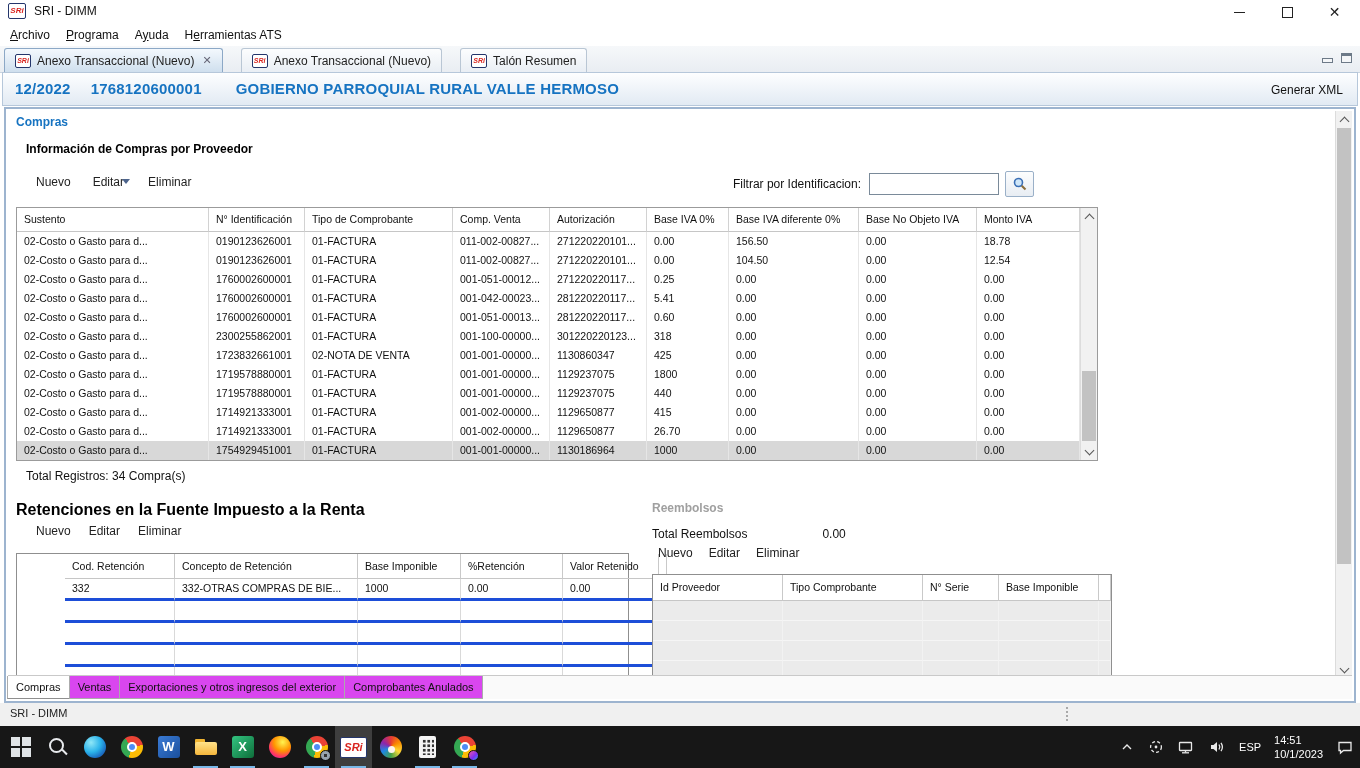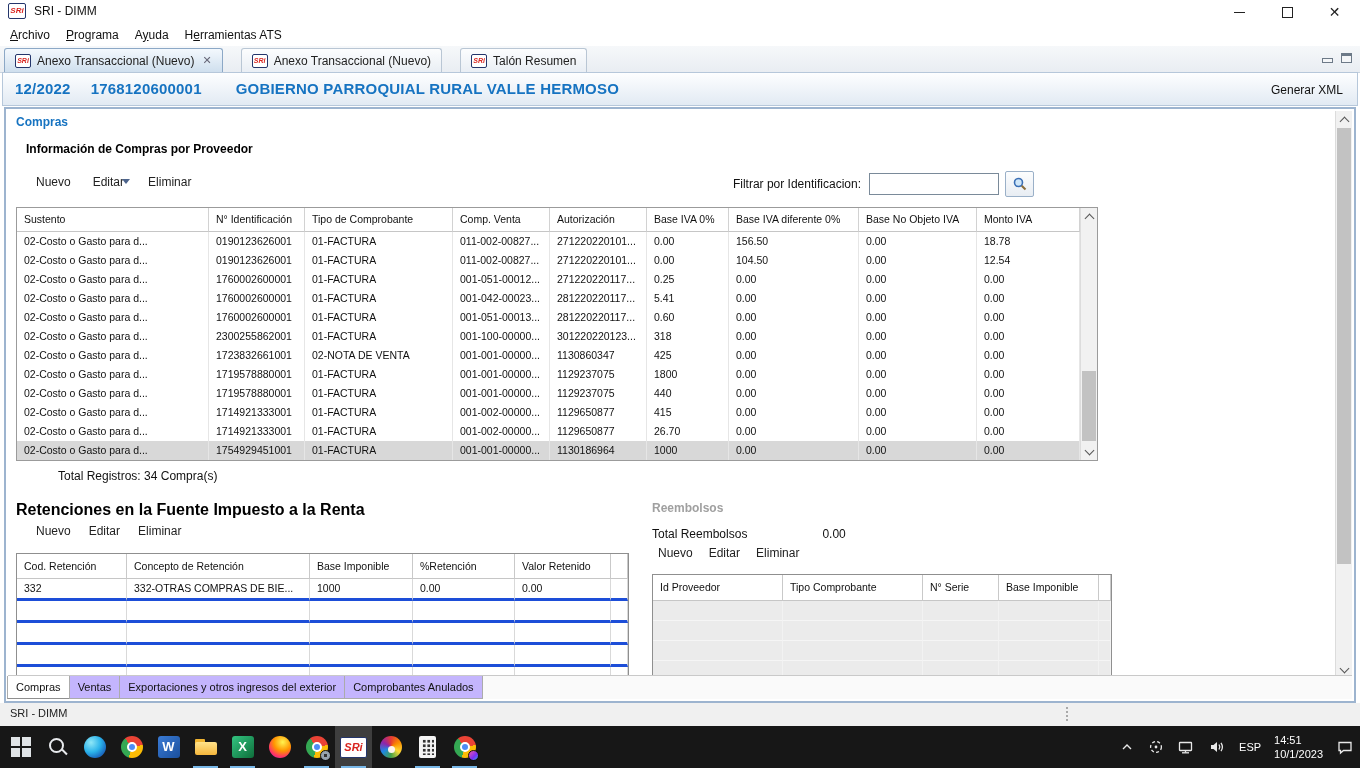--- a/index.html
+++ b/index.html
@@ -75,51 +75,51 @@
   .t-row .cell{padding:0 0 0 7px;white-space:nowrap;overflow:hidden;border-right:1px solid #e6e6e6;}
   .t-row.selected{background:#d8d8d8;}
 
   .main-table{left:10px;top:98px;width:1082px;height:254px;}
   .main-table .t-head,.main-table .t-row{grid-template-columns:192px 96px 148px 97px 97px 82px 130px 118px 1fr;}
   .main-table .t-head .hcell{height:23px;line-height:23px;}
   .main-table .t-row .cell{height:19px;line-height:19px;}
   .main-table .t-body{width:1063px;}
   .main-table .t-head{width:1063px;}
 
-  .ret-table{left:10px;top:444px;width:613px;height:125px;border-color:#8f8f8f;}
+  .ret-table{left:10px;top:444px;width:613px;height:125px;border-color:#8f8f8f;padding-left:48px;}
   .ret-table .t-head,.ret-table .t-row{grid-template-columns:110px 183px 103px 102px 96px 1fr;}
   .ret-table .t-head .hcell{height:24px;line-height:24px;border-right-color:#c9c9c9;}
   .ret-table .t-row .cell{height:19px;line-height:19px;border-right-color:#d9d9d9;border-bottom:3px solid #1d4ed8;}
 
   .reem-table{left:646px;top:465px;width:460px;height:104px;border-color:#8f8f8f;}
   .reem-table .t-head,.reem-table .t-row{grid-template-columns:130px 140px 76px 100px 1fr;}
   .reem-table .t-head .hcell{height:25px;line-height:25px;border-right-color:#c9c9c9;}
   .reem-table .t-row{background:#ebebeb;}
   .reem-table .t-row .cell{height:19px;line-height:19px;border-right-color:#f2f2f2;border-bottom:1px solid #f5f5f5;}
 
-  .total-label{position:absolute;left:20px;top:360px;font-size:12px;color:#111;margin-left:32px;}
+  .total-label{position:absolute;left:20px;top:360px;font-size:12px;color:#111;}
   .ret-title{position:absolute;left:10px;top:392px;font-size:16px;font-weight:bold;color:#000;}
   .reem-title{position:absolute;left:646px;top:392px;font-size:12px;font-weight:bold;color:#a0a0a0;}
   .reem-total{position:absolute;left:646px;top:418px;font-size:12px;color:#111;display:flex;}
   .reem-total .val{margin-left:75px;}
 
   
   .sbar{position:absolute;background:#f1f1f1;border-left:1px solid #dcdcdc;box-sizing:border-box;}
   .sb-arrow{position:absolute;left:0;width:100%;height:17px;display:flex;align-items:center;justify-content:center;}
   .chev{width:6px;height:6px;border-right:1.6px solid #555;border-bottom:1.6px solid #555;}
   .chev.up{transform:rotate(-135deg);margin-top:3px;}
   .chev.down{transform:rotate(45deg);margin-bottom:3px;}
   .sb-thumb{position:absolute;left:1px;width:14px;background:#c2c2c2;}
   .inner-sbar{right:0;top:0;width:17px;height:100%;}
   .outer-sbar{right:2px;top:2px;width:17px;height:567px;border-left:1px solid #dcdcdc;}
 
   
   .bottom-tabs{position:absolute;left:2px;bottom:2px;height:23px;display:flex;align-items:stretch;
     width:calc(100% - 4px);background:#fafafa;border-top:1px solid #c9c9c9;}
-  .btab{display:flex;align-items:center;padding:0 8px;font-size:11px;color:#111;background:#c4b5fd;
+  .btab{display:flex;align-items:center;padding:0 8px;font-size:11px;color:#111;background:#d946ef;
     border:1px solid #ababab;border-top:none;margin-left:-1px;white-space:nowrap;}
   .btab.active{background:#fff;border-bottom-color:#8f8f8f;}
 
   
   .statusbar{position:absolute;left:0;top:703px;width:100%;height:23px;background:#f0f0f0;}
   .status-text{position:absolute;left:10px;top:4px;font-size:11px;color:#222;}
   .status-grip{position:absolute;left:1066px;top:4px;height:14px;border-left:2px dotted #a9a9a9;}
 
   
   .taskbar{position:absolute;left:0;top:726px;width:100%;height:42px;background:#171717;}

